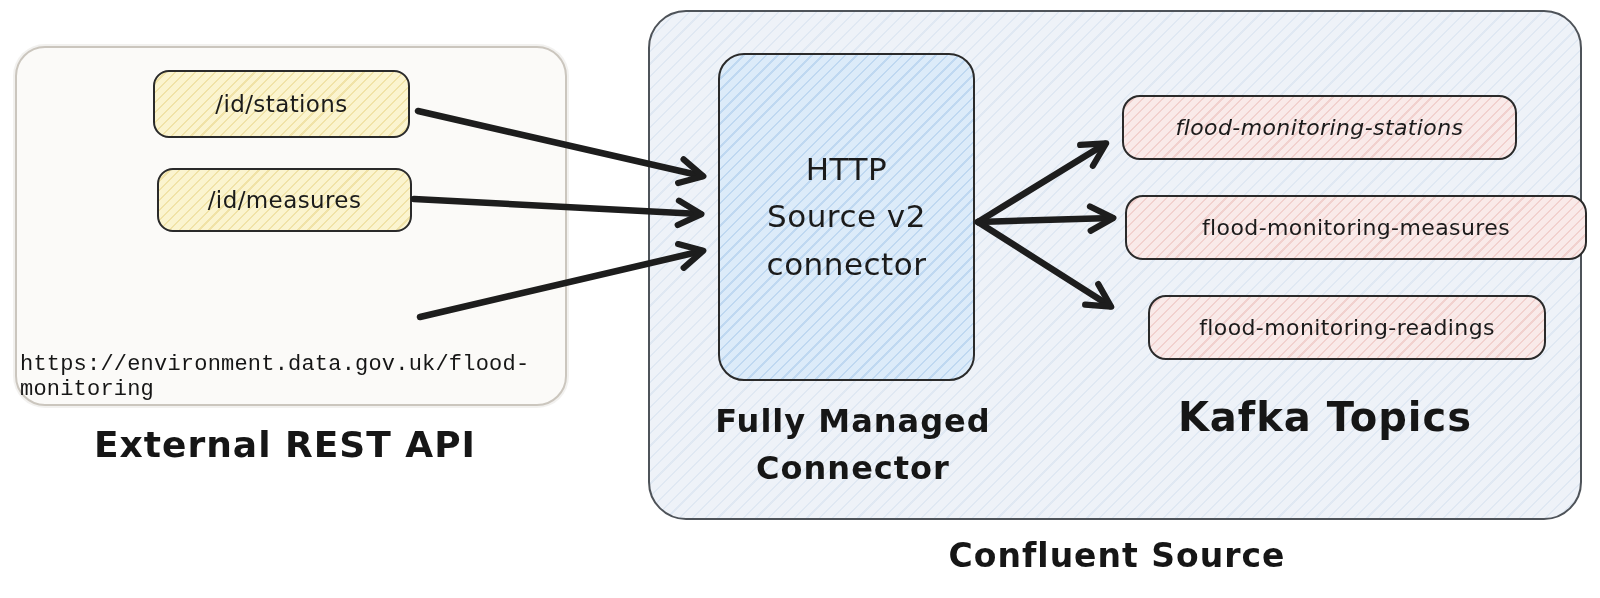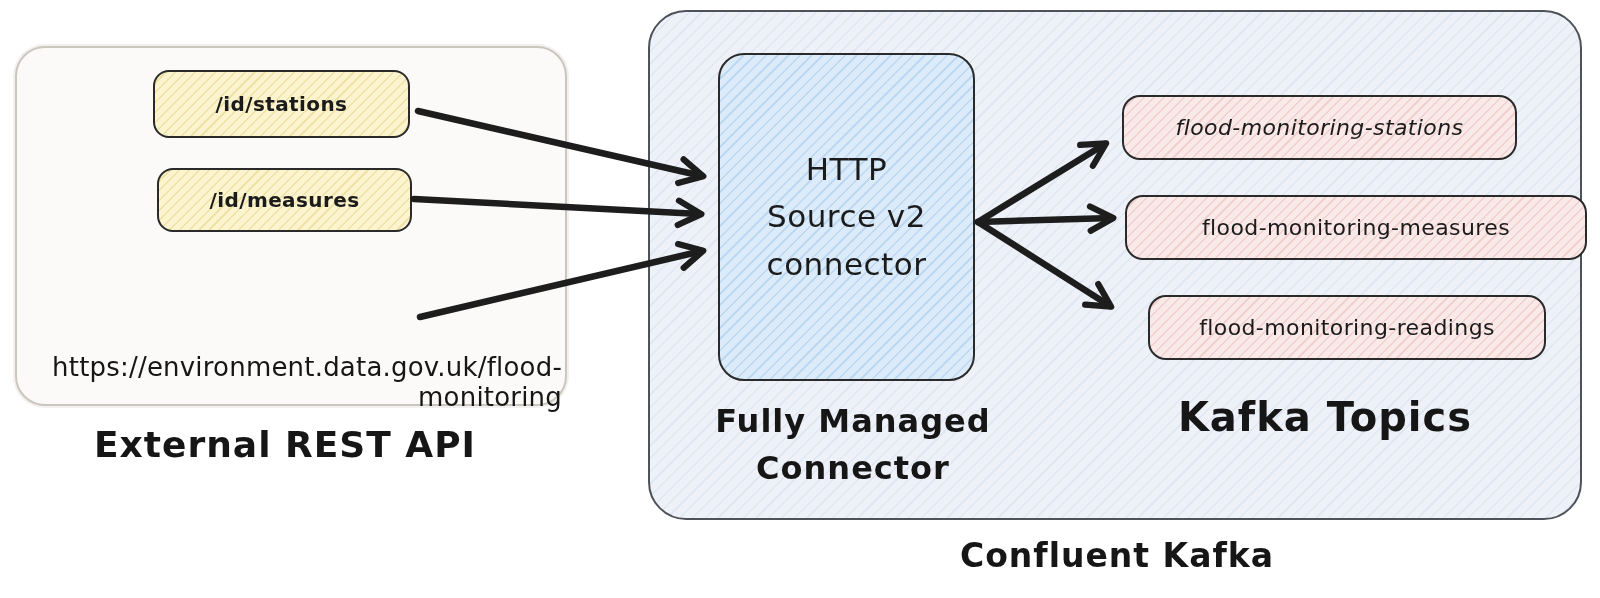--- a/index.html
+++ b/index.html
@@ -38,22 +38,21 @@
     text-align: center;
     border: 2.4px solid #2a2a2a;
     letter-spacing: 0.4px;
   }
   .endpoint {
     background-color: #fbf4cf;
     background-image: repeating-linear-gradient(135deg,
       rgba(216,186,74,0.30) 0px, rgba(216,186,74,0.30) 1.5px,
       transparent 1.5px, transparent 7px);
     border-radius: 16px;
-    font-size: 20px;
-    font-weight: bold;
+    font-size: 23px;
   }
   .topic {
     background-color: #f9eae9;
     background-image: repeating-linear-gradient(135deg,
       rgba(219,137,129,0.26) 0px, rgba(219,137,129,0.26) 1.5px,
       transparent 1.5px, transparent 7px);
     border-radius: 18px;
     font-size: 22px;
   }
   .connector-box {
@@ -76,24 +75,25 @@
   .ep-2 { left: 157px; top: 168px; width: 255px; height: 64px; align-items: center; }
   .ep-3 { left: 162px; top: 268px; width: 251px; height: 67px; }
 
   .tp-1 { left: 1122px; top: 95px;  width: 395px; height: 65px; font-style: italic; }
   .tp-2 { left: 1125px; top: 195px; width: 462px; height: 65px; }
   .tp-3 { left: 1132px; top: 295px; width: 398px; height: 65px; margin-left: 16px; }
 
   
   .url {
     left: 20px; top: 352px; width: 542px;
-    text-align: right;
-    font-size: 26px;
+    text-align: left;
+    font-size: 22px;
     letter-spacing: 0.2px;
     color: #161616;
+    font-family: Liberation Mono, monospace;
   }
   .caption {
     font-weight: bold;
     letter-spacing: 1px;
     text-align: center;
     color: #161616;
   }
   .cap-external { left: 55px;  top: 424px; width: 460px; font-size: 36px; }
   .cap-fully    { left: 703px; top: 398px; width: 300px; font-size: 32px; line-height: 1.48; white-space: pre-line; }
   .cap-kafka    { left: 1125px; top: 394px; width: 400px; font-size: 40px; }
@@ -132,21 +132,21 @@
     <span>flood-monitoring-measures</span>
   </div>
   <div class="abs pill topic tp-3">
     <span>flood-monitoring-readings</span>
   </div>
 
   <div class="abs caption cap-external">External REST API</div>
   <div class="abs caption cap-fully">Fully Managed
 Connector</div>
   <div class="abs caption cap-kafka">Kafka Topics</div>
-  <div class="abs caption cap-cloud">Confluent Kafka</div>
+  <div class="abs caption cap-cloud">Confluent Source</div>
 
   <svg class="abs arrows" viewBox="0 0 1600 598" xmlns="http://www.w3.org/2000/svg">
     <defs>
       <marker id="ah" viewBox="0 0 12 12" refX="10" refY="6" markerWidth="5" markerHeight="5" orient="auto-start-reverse">
         <path d="M2 1.5 L10.5 6 L2 10.5" fill="none" stroke="#1d1d1d" stroke-width="2.3" stroke-linecap="round" stroke-linejoin="round"></path>
       </marker>
     </defs>
     <g stroke="#1d1d1d" stroke-width="6.5" stroke-linecap="round" fill="none">
       <line x1="418" y1="111" x2="702" y2="176" marker-end="url(#ah)"></line>
       <line x1="414" y1="199" x2="700" y2="214" marker-end="url(#ah)"></line>

